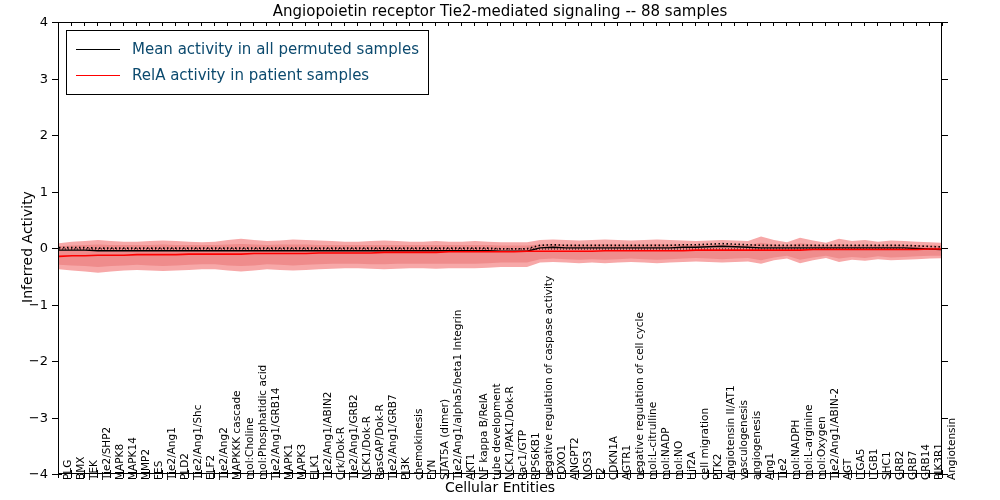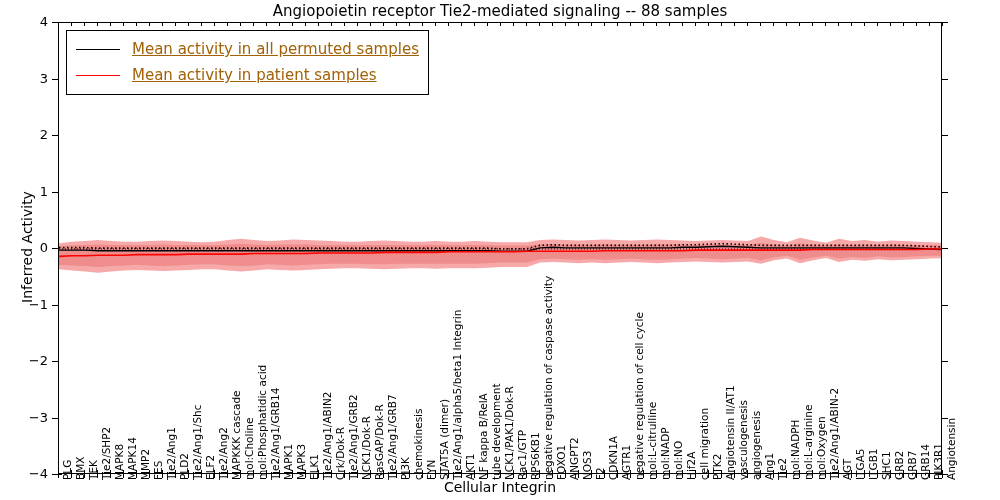--- a/index.html
+++ b/index.html
@@ -57,21 +57,21 @@
   }
 
   
   #legend{
     position:absolute;left:66px;top:30px;
     border:1.1px solid #000;background:#fff;
     padding:5px 9px 6px 9px;
   }
   .legrow{display:flex;align-items:center;height:26px;}
   .legline{width:44px;height:0;border-top-width:1.6px;border-top-style:solid;margin-right:12px;}
-  .legtxt{font-size:15px;color:#a16207;white-space:nowrap;text-decoration:underline;}
+  .legtxt{font-size:15px;color:#0c4a6e;white-space:nowrap;}
 </style>
 </head>
 <body>
 
 <div id="fig">
 
   <div id="title">Angiopoietin receptor Tie2-mediated signaling -- 88 samples</div>
 
   <div id="yticklabels">
       <div class="ytick-label" style="left: 4px; top: 15px;">4</div>
@@ -117,21 +117,21 @@
       <div style="position: absolute; left: 942px; top: 304.5px; width: 6px; height: 1px; background: rgb(0, 0, 0);"></div>
       <div style="position: absolute; left: 938px; top: 361px; width: 4px; height: 1px; background: rgb(0, 0, 0);"></div>
       <div style="position: absolute; left: 942px; top: 361px; width: 6px; height: 1px; background: rgb(0, 0, 0);"></div>
       <div style="position: absolute; left: 938px; top: 417.5px; width: 4px; height: 1px; background: rgb(0, 0, 0);"></div>
       <div style="position: absolute; left: 942px; top: 417.5px; width: 6px; height: 1px; background: rgb(0, 0, 0);"></div>
       <div style="position: absolute; left: 938px; top: 474px; width: 4px; height: 1px; background: rgb(0, 0, 0);"></div>
       <div style="position: absolute; left: 942px; top: 474px; width: 6px; height: 1px; background: rgb(0, 0, 0);"></div>
     </div>
 
   <div id="ylabel" style="top: 239px; left: -58px; width: 170px;">Inferred Activity</div>
-  <div id="xlabel">Cellular Integrin</div>
+  <div id="xlabel">Cellular Entities</div>
 
   <div id="axes">
     <svg id="plotsvg" width="884" height="452">
       <g id="g-band-outer">
           <path d="M0.00,220.35 L13.00,218.66 L26.00,218.09 L39.00,216.96 L52.00,218.09 L65.00,218.66 L78.00,218.66 L91.00,218.09 L104.00,217.53 L117.00,218.09 L130.00,218.66 L143.00,219.22 L156.00,218.66 L169.00,216.96 L182.00,215.83 L195.00,216.96 L208.00,218.09 L221.00,217.53 L234.00,216.40 L247.00,216.96 L260.00,217.53 L273.00,218.09 L286.00,218.66 L299.00,218.66 L312.00,218.09 L325.00,217.53 L338.00,218.09 L351.00,218.66 L364.00,218.66 L377.00,218.09 L390.00,218.66 L403.00,218.66 L416.00,218.09 L429.00,218.66 L442.00,219.22 L455.00,219.22 L468.00,219.22 L481.00,216.96 L494.00,216.40 L507.00,216.96 L520.00,217.53 L533.00,216.96 L546.00,216.40 L559.00,216.96 L572.00,217.53 L585.00,216.96 L598.00,216.40 L611.00,216.96 L624.00,217.53 L637.00,218.09 L650.00,217.53 L663.00,216.96 L676.00,217.53 L689.00,218.09 L702.00,213.57 L715.00,216.96 L728.00,219.22 L741.00,214.70 L754.00,217.53 L767.00,219.78 L780.00,215.83 L793.00,218.09 L806.00,216.96 L819.00,218.66 L832.00,217.53 L845.00,218.09 L858.00,218.66 L871.00,219.22 L884.00,219.78 L884.00,235.04 L871.00,235.60 L858.00,236.17 L845.00,236.74 L832.00,237.30 L819.00,236.17 L806.00,237.87 L793.00,236.74 L780.00,239.00 L767.00,235.04 L754.00,237.30 L741.00,240.13 L728.00,235.60 L715.00,237.30 L702.00,240.69 L689.00,238.43 L676.00,239.00 L663.00,239.56 L650.00,239.00 L637.00,238.43 L624.00,239.00 L611.00,239.56 L598.00,240.13 L585.00,239.56 L572.00,239.00 L559.00,239.56 L546.00,240.13 L533.00,239.56 L520.00,240.13 L507.00,239.56 L494.00,239.00 L481.00,239.56 L468.00,244.08 L455.00,244.08 L442.00,244.08 L429.00,244.65 L416.00,245.21 L403.00,245.21 L390.00,245.21 L377.00,245.77 L364.00,245.21 L351.00,245.21 L338.00,245.77 L325.00,246.34 L312.00,245.77 L299.00,245.21 L286.00,245.21 L273.00,245.77 L260.00,246.34 L247.00,246.91 L234.00,247.47 L221.00,246.91 L208.00,246.34 L195.00,247.47 L182.00,248.60 L169.00,247.47 L156.00,246.34 L143.00,246.34 L130.00,246.91 L117.00,247.47 L104.00,248.03 L91.00,247.47 L78.00,246.91 L65.00,247.47 L52.00,248.60 L39.00,249.73 L26.00,248.60 L13.00,247.47 L0.00,246.34 Z" fill="#f7a8a8" stroke="none"></path>
         </g>
       <g id="g-band-inner">
           <path d="M0.00,223.18 L13.00,222.61 L26.00,222.05 L39.00,221.48 L52.00,222.05 L65.00,222.05 L78.00,222.05 L91.00,222.05 L104.00,221.48 L117.00,222.05 L130.00,222.05 L143.00,222.05 L156.00,222.05 L169.00,221.48 L182.00,220.92 L195.00,221.48 L208.00,222.05 L221.00,221.48 L234.00,221.48 L247.00,221.48 L260.00,222.05 L273.00,222.05 L286.00,222.05 L299.00,222.05 L312.00,222.05 L325.00,222.05 L338.00,222.05 L351.00,222.05 L364.00,222.05 L377.00,222.05 L390.00,222.05 L403.00,222.05 L416.00,222.05 L429.00,222.05 L442.00,222.61 L455.00,222.61 L468.00,222.61 L481.00,221.48 L494.00,220.92 L507.00,221.48 L520.00,221.48 L533.00,221.48 L546.00,220.92 L559.00,221.48 L572.00,221.48 L585.00,221.48 L598.00,220.92 L611.00,221.48 L624.00,221.48 L637.00,222.05 L650.00,221.48 L663.00,221.48 L676.00,221.48 L689.00,222.05 L702.00,219.78 L715.00,221.48 L728.00,222.61 L741.00,220.35 L754.00,221.48 L767.00,222.61 L780.00,220.92 L793.00,222.05 L806.00,221.48 L819.00,222.05 L832.00,221.48 L845.00,222.05 L858.00,222.05 L871.00,222.61 L884.00,222.61 L884.00,232.78 L871.00,232.78 L858.00,233.34 L845.00,233.91 L832.00,234.48 L819.00,233.34 L806.00,235.04 L793.00,233.91 L780.00,235.60 L767.00,232.78 L754.00,234.48 L741.00,236.74 L728.00,232.78 L715.00,234.48 L702.00,237.30 L689.00,235.04 L676.00,235.60 L663.00,236.17 L650.00,235.60 L637.00,235.04 L624.00,235.60 L611.00,236.17 L598.00,236.74 L585.00,236.17 L572.00,235.60 L559.00,236.17 L546.00,236.74 L533.00,236.17 L520.00,236.74 L507.00,236.17 L494.00,235.60 L481.00,236.17 L468.00,239.56 L455.00,239.56 L442.00,239.56 L429.00,240.13 L416.00,240.69 L403.00,240.69 L390.00,240.69 L377.00,240.69 L364.00,240.69 L351.00,240.69 L338.00,240.69 L325.00,241.25 L312.00,241.25 L299.00,240.69 L286.00,240.69 L273.00,240.69 L260.00,241.25 L247.00,241.82 L234.00,242.38 L221.00,241.82 L208.00,241.25 L195.00,242.38 L182.00,242.95 L169.00,242.38 L156.00,241.25 L143.00,241.25 L130.00,241.82 L117.00,242.38 L104.00,242.95 L91.00,242.38 L78.00,241.82 L65.00,242.38 L52.00,242.95 L39.00,244.08 L26.00,242.95 L13.00,242.38 L0.00,241.82 Z" fill="#ef8c8c" stroke="none"></path>
         </g>
       <g id="g-zero">
@@ -428,17 +428,17 @@
       <div class="xlab" style="left: 946px; top: 480px;">Angiotensin</div>
     </div>
 
   <div id="legend">
     <div class="legrow">
       <span class="legline" id="legline0" style="border-top-color: rgb(0, 0, 0);"></span>
       <span class="legtxt">Mean activity in all permuted samples</span>
     </div>
     <div class="legrow">
       <span class="legline" id="legline1" style="border-top-color: rgb(255, 0, 0);"></span>
-      <span class="legtxt">Mean activity in patient samples</span>
+      <span class="legtxt">RelA activity in patient samples</span>
     </div>
   </div>
 
 </div>
 
 </body></html>

